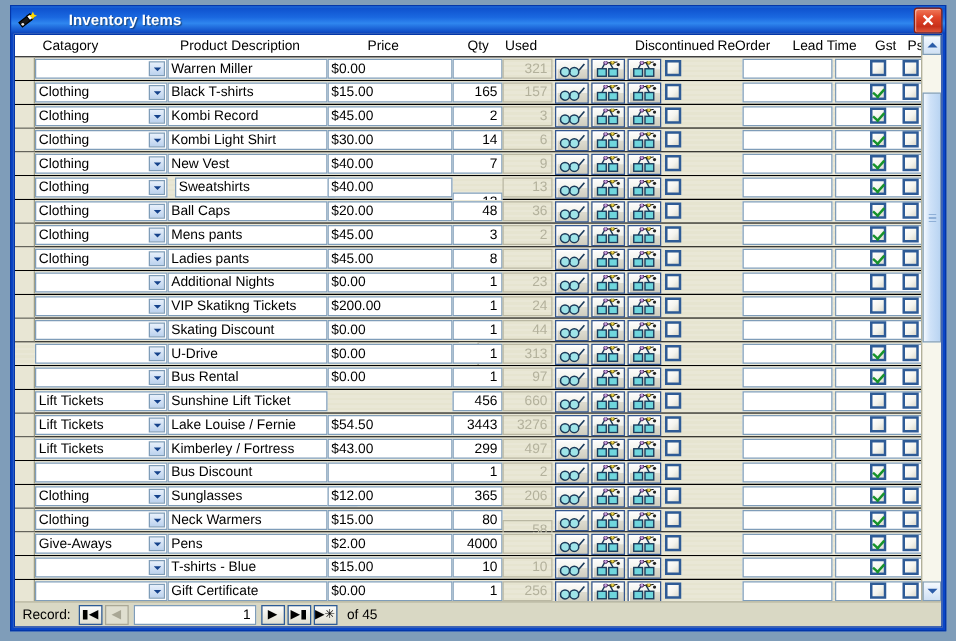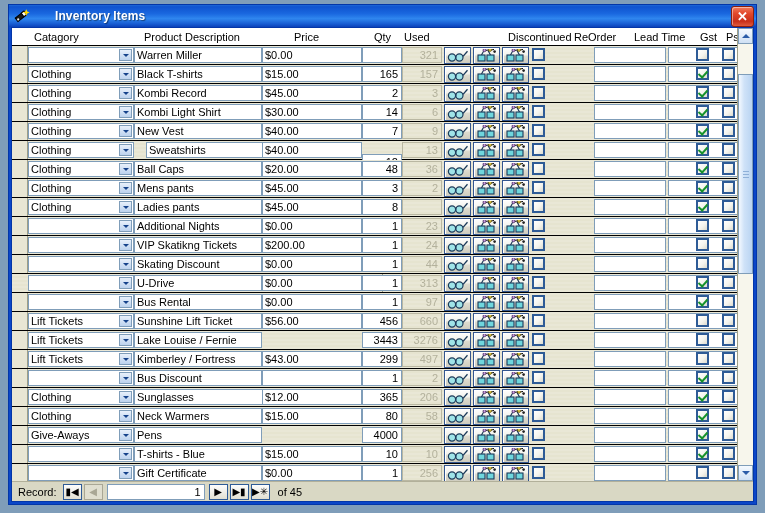--- a/index.html
+++ b/index.html
@@ -526,21 +526,21 @@
               </div>
             </div>
             <div class="row" style="position: relative;">
               <div class="selcell"></div>
               <div class="fld combo" style="position: absolute; left: 16px; width: 106px; top: 1px;">
                 <span>Clothing</span>
                 <span class="arrow">
                   <i></i>
                 </span>
               </div>
-              <div class="fld" style="position: absolute; left: 134px; width: 128px; top: 1px;">Sweatshirts</div>
+              <div class="fld" style="position: absolute; left: 128px; width: 128px; top: 1px;">Sweatshirts</div>
               <div class="fld" style="position: absolute; left: 250px; width: 100px; top: 1px;">$40.00</div>
               <div class="fld num" style="position: absolute; left: 350px; width: 40px; top: 13px;">12</div>
               <div class="fld num ro" style="position: absolute; left: 390px; width: 40px; top: 1px;">13</div>
               <div class="ibtn" style="position: absolute; left: 432px; top: 1px;">
                 <span>
                   <svg width="22" height="12" viewBox="0 0 22 12">
                     <circle cx="5" cy="7.5" r="3.6" fill="#9fe4e8" stroke="#1b3a5a" stroke-width="1.2"></circle>
                     <circle cx="12.4" cy="7.5" r="3.6" fill="#9fe4e8" stroke="#1b3a5a" stroke-width="1.2"></circle>
                     <path d="M8.6 7 h0.9" stroke="#1b3a5a" stroke-width="1.2"></path>
                     <path d="M16 6.4 L20.5 1.2" stroke="#1b3a5a" stroke-width="1.3" fill="none"></path>
@@ -1067,21 +1067,20 @@
             </div>
             <div class="row" style="position: relative;">
               <div class="selcell"></div>
               <div class="fld combo" style="position: absolute; left: 16px; width: 106px; top: 1px;">
                 <span>Lift Tickets</span>
                 <span class="arrow">
                   <i></i>
                 </span>
               </div>
               <div class="fld" style="position: absolute; left: 122px; width: 128px; top: 1px;">Sunshine Lift Ticket</div>
-              <div class="fld" style="position: absolute; left: 250px; width: 100px; top: 1px;">$56.00</div>
               <div class="fld num" style="position: absolute; left: 350px; width: 40px; top: 1px;">456</div>
               <div class="fld num ro" style="position: absolute; left: 390px; width: 40px; top: 1px;">660</div>
               <div class="ibtn" style="position: absolute; left: 432px; top: 1px;">
                 <span>
                   <svg width="22" height="12" viewBox="0 0 22 12">
                     <circle cx="5" cy="7.5" r="3.6" fill="#9fe4e8" stroke="#1b3a5a" stroke-width="1.2"></circle>
                     <circle cx="12.4" cy="7.5" r="3.6" fill="#9fe4e8" stroke="#1b3a5a" stroke-width="1.2"></circle>
                     <path d="M8.6 7 h0.9" stroke="#1b3a5a" stroke-width="1.2"></path>
                     <path d="M16 6.4 L20.5 1.2" stroke="#1b3a5a" stroke-width="1.3" fill="none"></path>
                   </svg>
@@ -1127,20 +1126,21 @@
             </div>
             <div class="row" style="position: relative;">
               <div class="selcell"></div>
               <div class="fld combo" style="position: absolute; left: 16px; width: 106px; top: 1px;">
                 <span>Lift Tickets</span>
                 <span class="arrow">
                   <i></i>
                 </span>
               </div>
               <div class="fld" style="position: absolute; left: 122px; width: 128px; top: 1px;">Lake Louise / Fernie</div>
+              <div class="fld" style="position: absolute; left: 250px; width: 100px; top: 1px;">$54.50</div>
               <div class="fld num" style="position: absolute; left: 350px; width: 40px; top: 1px;">3443</div>
               <div class="fld num ro" style="position: absolute; left: 390px; width: 40px; top: 1px;">3276</div>
               <div class="ibtn" style="position: absolute; left: 432px; top: 1px;">
                 <span>
                   <svg width="22" height="12" viewBox="0 0 22 12">
                     <circle cx="5" cy="7.5" r="3.6" fill="#9fe4e8" stroke="#1b3a5a" stroke-width="1.2"></circle>
                     <circle cx="12.4" cy="7.5" r="3.6" fill="#9fe4e8" stroke="#1b3a5a" stroke-width="1.2"></circle>
                     <path d="M8.6 7 h0.9" stroke="#1b3a5a" stroke-width="1.2"></path>
                     <path d="M16 6.4 L20.5 1.2" stroke="#1b3a5a" stroke-width="1.3" fill="none"></path>
                   </svg>
@@ -1368,21 +1368,21 @@
               <div class="selcell"></div>
               <div class="fld combo" style="position: absolute; left: 16px; width: 106px; top: 1px;">
                 <span>Clothing</span>
                 <span class="arrow">
                   <i></i>
                 </span>
               </div>
               <div class="fld" style="position: absolute; left: 122px; width: 128px; top: 1px;">Neck Warmers</div>
               <div class="fld" style="position: absolute; left: 250px; width: 100px; top: 1px;">$15.00</div>
               <div class="fld num" style="position: absolute; left: 350px; width: 40px; top: 1px;">80</div>
-              <div class="fld num ro" style="position: absolute; left: 390px; width: 40px; top: 1px;">58</div>
+              <div class="fld num ro" style="position: absolute; left: 390px; width: 40px; top: 9px;">58</div>
               <div class="ibtn" style="position: absolute; left: 432px; top: 1px;">
                 <span>
                   <svg width="22" height="12" viewBox="0 0 22 12">
                     <circle cx="5" cy="7.5" r="3.6" fill="#9fe4e8" stroke="#1b3a5a" stroke-width="1.2"></circle>
                     <circle cx="12.4" cy="7.5" r="3.6" fill="#9fe4e8" stroke="#1b3a5a" stroke-width="1.2"></circle>
                     <path d="M8.6 7 h0.9" stroke="#1b3a5a" stroke-width="1.2"></path>
                     <path d="M16 6.4 L20.5 1.2" stroke="#1b3a5a" stroke-width="1.3" fill="none"></path>
                   </svg>
                 </span>
               </div>
@@ -1426,20 +1426,21 @@
             </div>
             <div class="row" style="position: relative;">
               <div class="selcell"></div>
               <div class="fld combo" style="position: absolute; left: 16px; width: 106px; top: 1px;">
                 <span>Give-Aways</span>
                 <span class="arrow">
                   <i></i>
                 </span>
               </div>
               <div class="fld" style="position: absolute; left: 122px; width: 128px; top: 1px;">Pens</div>
+              <div class="fld" style="position: absolute; left: 250px; width: 100px; top: 1px;">$2.00</div>
               <div class="fld num" style="position: absolute; left: 350px; width: 40px; top: 1px;">4000</div>
               <div class="fld num ro" style="position: absolute; left: 390px; width: 40px; top: 1px;"></div>
               <div class="ibtn" style="position: absolute; left: 432px; top: 1px;">
                 <span>
                   <svg width="22" height="12" viewBox="0 0 22 12">
                     <circle cx="5" cy="7.5" r="3.6" fill="#9fe4e8" stroke="#1b3a5a" stroke-width="1.2"></circle>
                     <circle cx="12.4" cy="7.5" r="3.6" fill="#9fe4e8" stroke="#1b3a5a" stroke-width="1.2"></circle>
                     <path d="M8.6 7 h0.9" stroke="#1b3a5a" stroke-width="1.2"></path>
                     <path d="M16 6.4 L20.5 1.2" stroke="#1b3a5a" stroke-width="1.3" fill="none"></path>
                   </svg>

